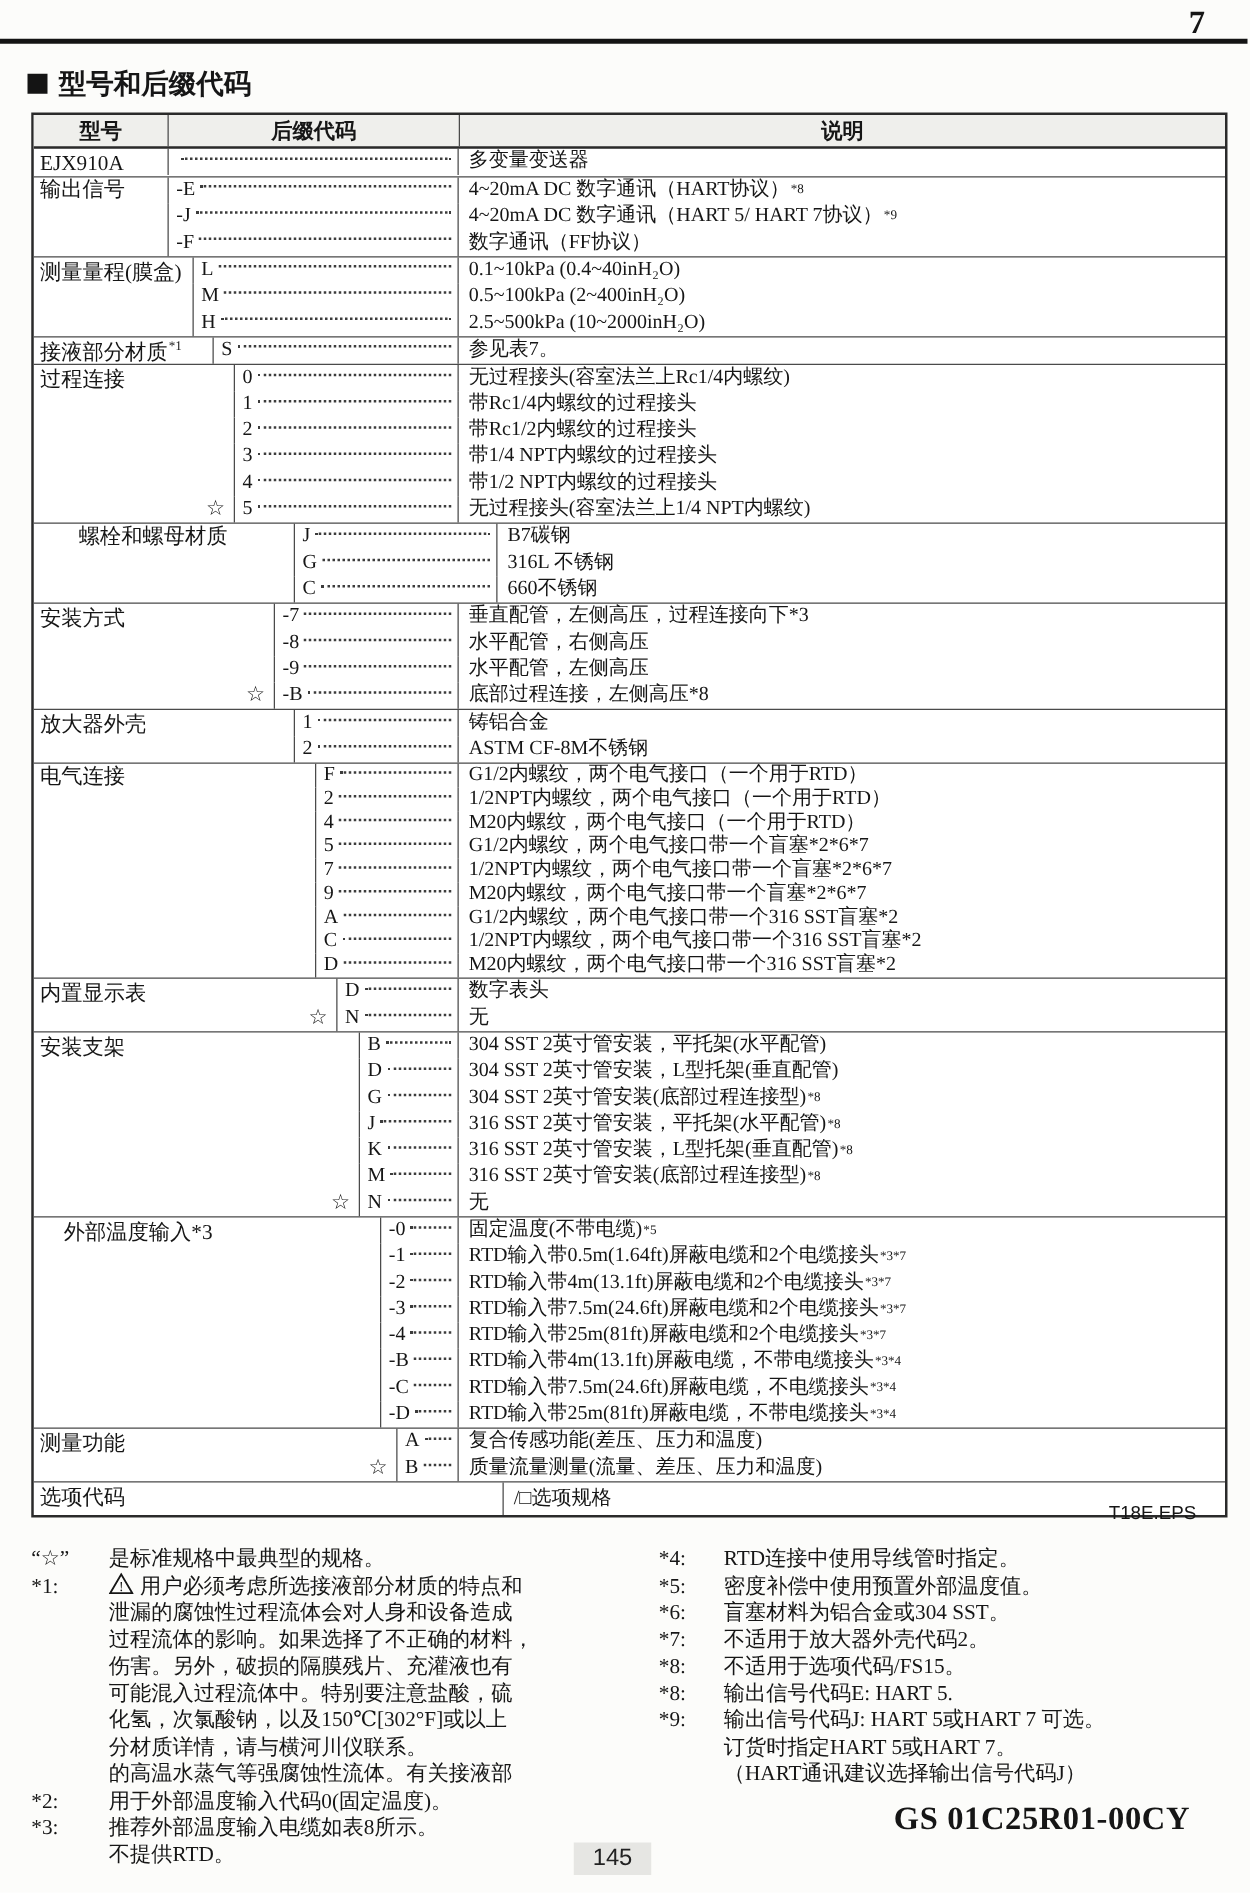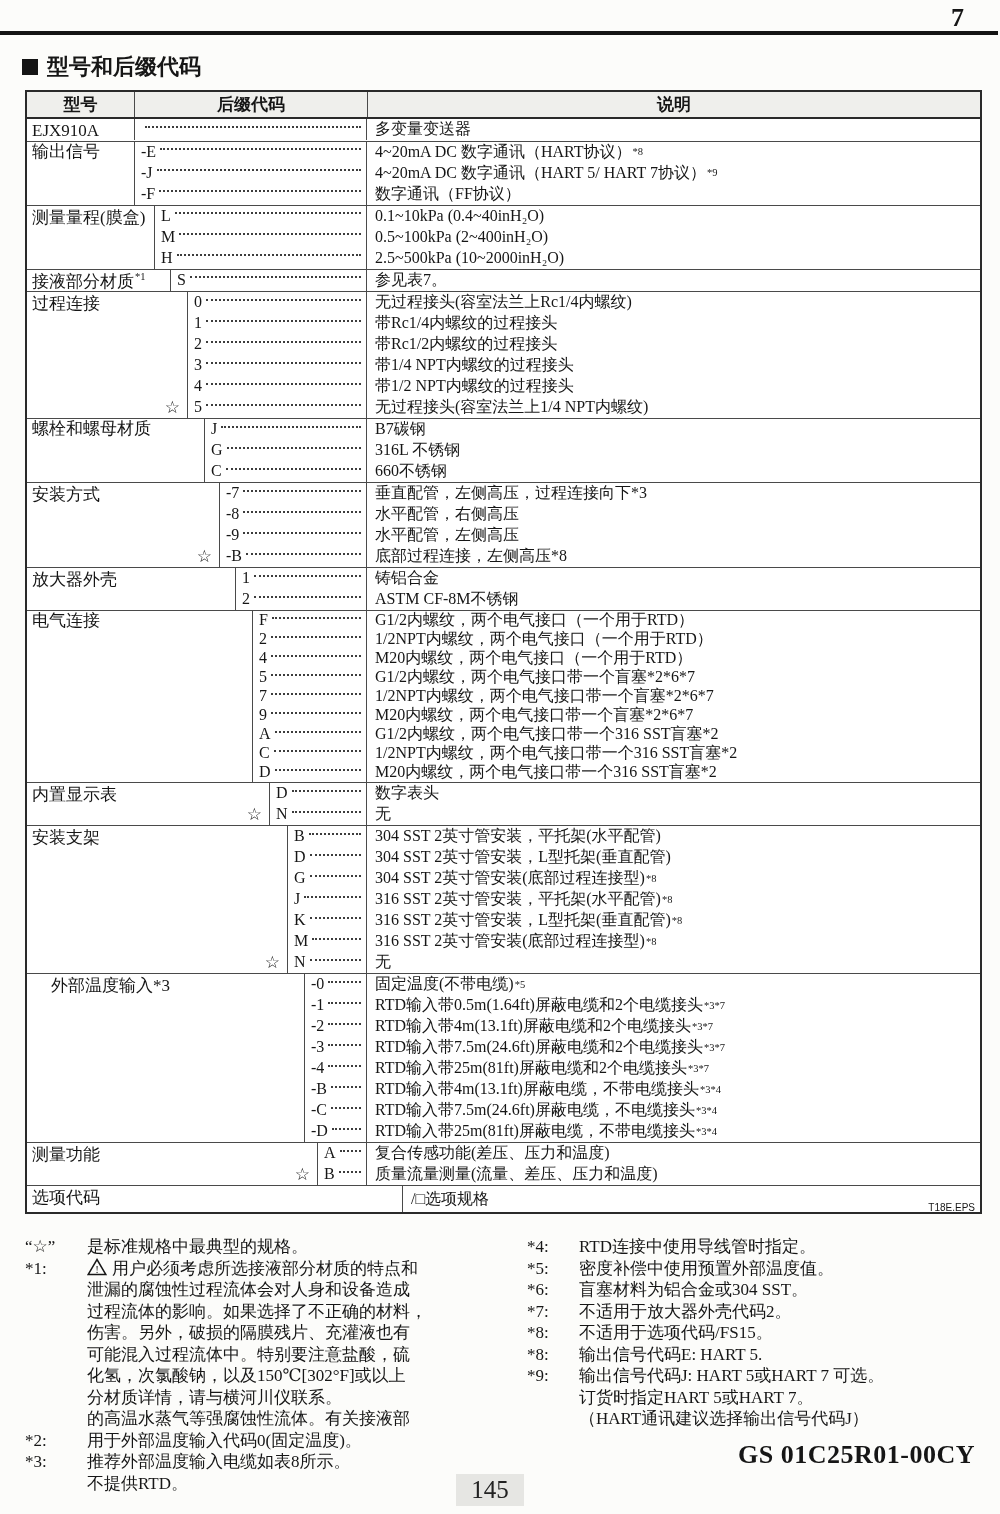--- a/index.html
+++ b/index.html
@@ -40,41 +40,41 @@
   .sec-tall .row{height:26px;margin-left:36px;}
   .codecell{flex:none;display:flex;align-items:center;box-sizing:border-box;
     border-left:1px solid #4a4a4a;padding-left:6px;}
   .code{font-size:16px;white-space:pre;}
   .leader{flex:1;border-bottom:2px dotted #3c3c3c;margin:0 5px 6px 4px;}
   .desc{flex:1;display:flex;align-items:center;box-sizing:border-box;
     border-left:1px solid #4a4a4a;padding-left:8px;white-space:nowrap;}
   .desc sup,.slabel sup{font-size:10.5px;line-height:0;margin-left:1px;}
   .star{position:absolute;right:7px;bottom:1px;font-size:17px;
     font-family:"DejaVu Sans",sans-serif;}
-  .eps-tag{position:absolute;right:25px;top:1202px;font-size:10px;
+  .eps-tag{position:absolute;right:43px;top:1202px;font-size:15px;
     font-family:"Liberation Sans","DejaVu Sans",sans-serif;}
 
   
   .footnotes{position:absolute;left:25px;top:1236px;width:952px;display:flex;
     font-size:17px;line-height:21.5px;}
   .fn-col{box-sizing:border-box;}
   .fn-left{width:478px;}
   .fn-right{flex:1;padding-left:24px;}
   .fn-entry{position:relative;padding-left:62px;}
   .fn-right .fn-entry{padding-left:52px;}
   .fn-m{position:absolute;left:0;top:0;white-space:nowrap;}
   .warn-ic{display:inline-block;vertical-align:-2px;margin-right:5px;}
 
-  .doc-code{position:absolute;right:25px;top:1440px;
+  .doc-code{position:absolute;right:48px;top:1440px;
     font-family:"Liberation Serif","DejaVu Serif",serif;
     font-weight:600;font-size:26px;letter-spacing:0.5px;}
   .pagenum-wrap{position:absolute;left:410px;width:160px;top:1474px;text-align:center;}
   .pagenum-badge{display:inline-block;background:#e6e6e3;color:#222;
-    padding:2px 15px;font-size:25px;
-    font-family:Liberation Serif, serif;text-align:right;}
+    padding:2px 15px;font-size:19px;
+    font-family:Liberation Sans, sans-serif;text-align:right;}
 </style>
 </head>
 <body>
 
 <div class="pageno-top">7</div>
 <div class="top-rule"></div>
 
 <div class="doc-title">
   <span class="sq"></span>
   <span>型号和后缀代码</span>
@@ -236,21 +236,21 @@
               <span class="code">5</span>
               <span class="leader"></span>
             </div>
             <div class="desc">
               <span>无过程接头(容室法兰上1/4 NPT内螺纹)</span>
             </div>
           </div>
         </div>
       </div>
       <div class="section">
-        <div class="slabel vcenter" style="width: 177px;">
+        <div class="slabel vcenter" style="width: 177px; margin-left: 31px;">
           <span>螺栓和螺母材质</span>
         </div>
         <div class="srows">
           <div class="row">
             <div class="codecell" style="width: 162px;">
               <span class="code">J</span>
               <span class="leader"></span>
             </div>
             <div class="desc">
               <span>B7碳钢</span>

